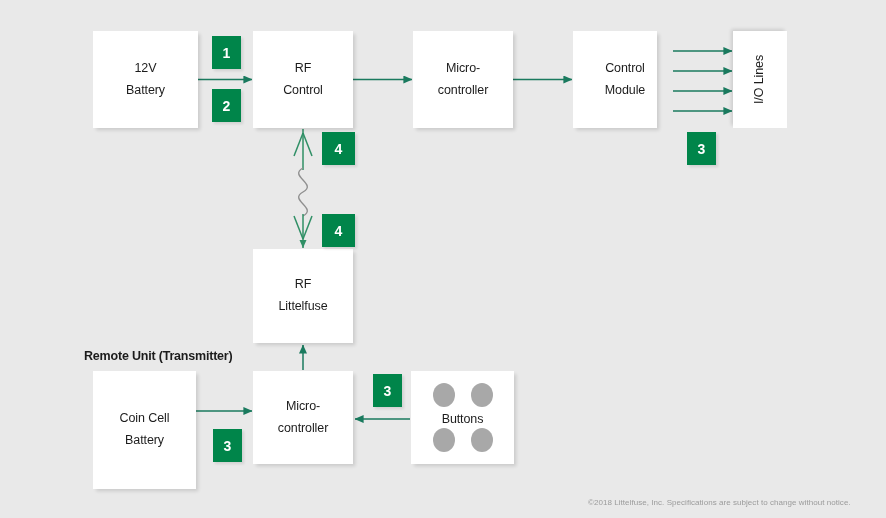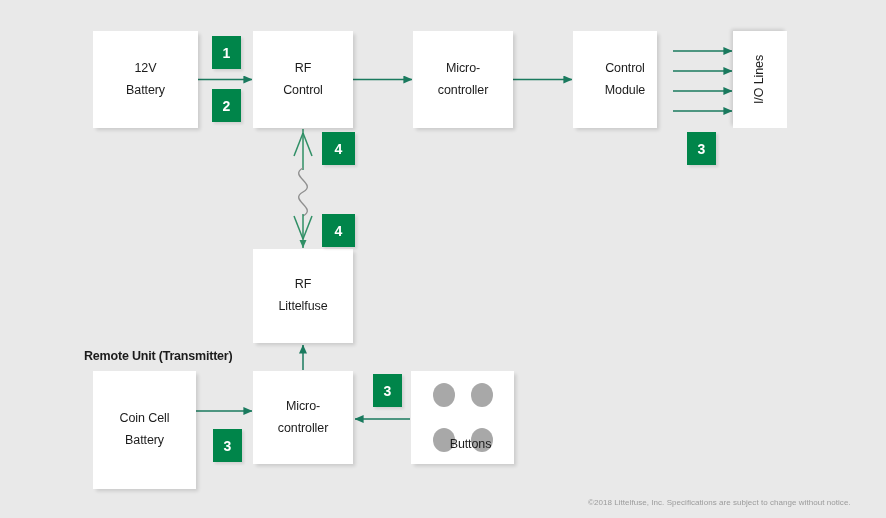--- a/index.html
+++ b/index.html
@@ -175,21 +175,21 @@
   <div class="node" id="n-microcontroller-remote" style="left: 253px; top: 371px; width: 100px; height: 93px;">
     <span class="ln">Micro-</span>
     <span class="ln">controller</span>
   </div>
 
   <div class="node" id="n-buttons" style="display: block; left: 411px; top: 371px; width: 103px; height: 93px;">
     <span class="btn-dot" id="dot-0" style="left: 22px; top: 12px;"></span>
     <span class="btn-dot" id="dot-1" style="left: 60px; top: 12px;"></span>
     <span class="btn-dot" id="dot-2" style="left: 22px; top: 57px;"></span>
     <span class="btn-dot" id="dot-3" style="left: 60px; top: 57px;"></span>
-    <span class="btn-caption" id="buttons-caption" style="left: 8px; top: 38px; margin-top: 25px;">Buttons</span>
+    <span class="btn-caption" id="buttons-caption" style="left: 0px; top: 38px;">Buttons</span>
   </div>
 
   <div class="badge" id="b0" style="left: 212px; top: 36px; width: 29px; height: 33px; background: rgb(0, 133, 74);">1</div>
   <div class="badge" id="b1" style="left: 212px; top: 89px; width: 29px; height: 33px; background: rgb(0, 133, 74);">2</div>
   <div class="badge" id="b2" style="left: 322px; top: 132px; width: 33px; height: 33px; background: rgb(0, 133, 74);">4</div>
   <div class="badge" id="b3" style="left: 322px; top: 214px; width: 33px; height: 33px; background: rgb(0, 133, 74);">4</div>
   <div class="badge" id="b4" style="left: 687px; top: 132px; width: 29px; height: 33px; background: rgb(0, 133, 74);">3</div>
   <div class="badge" id="b5" style="left: 373px; top: 374px; width: 29px; height: 33px; background: rgb(0, 133, 74);">3</div>
   <div class="badge" id="b6" style="left: 213px; top: 429px; width: 29px; height: 33px; background: rgb(0, 133, 74);">3</div>
 

